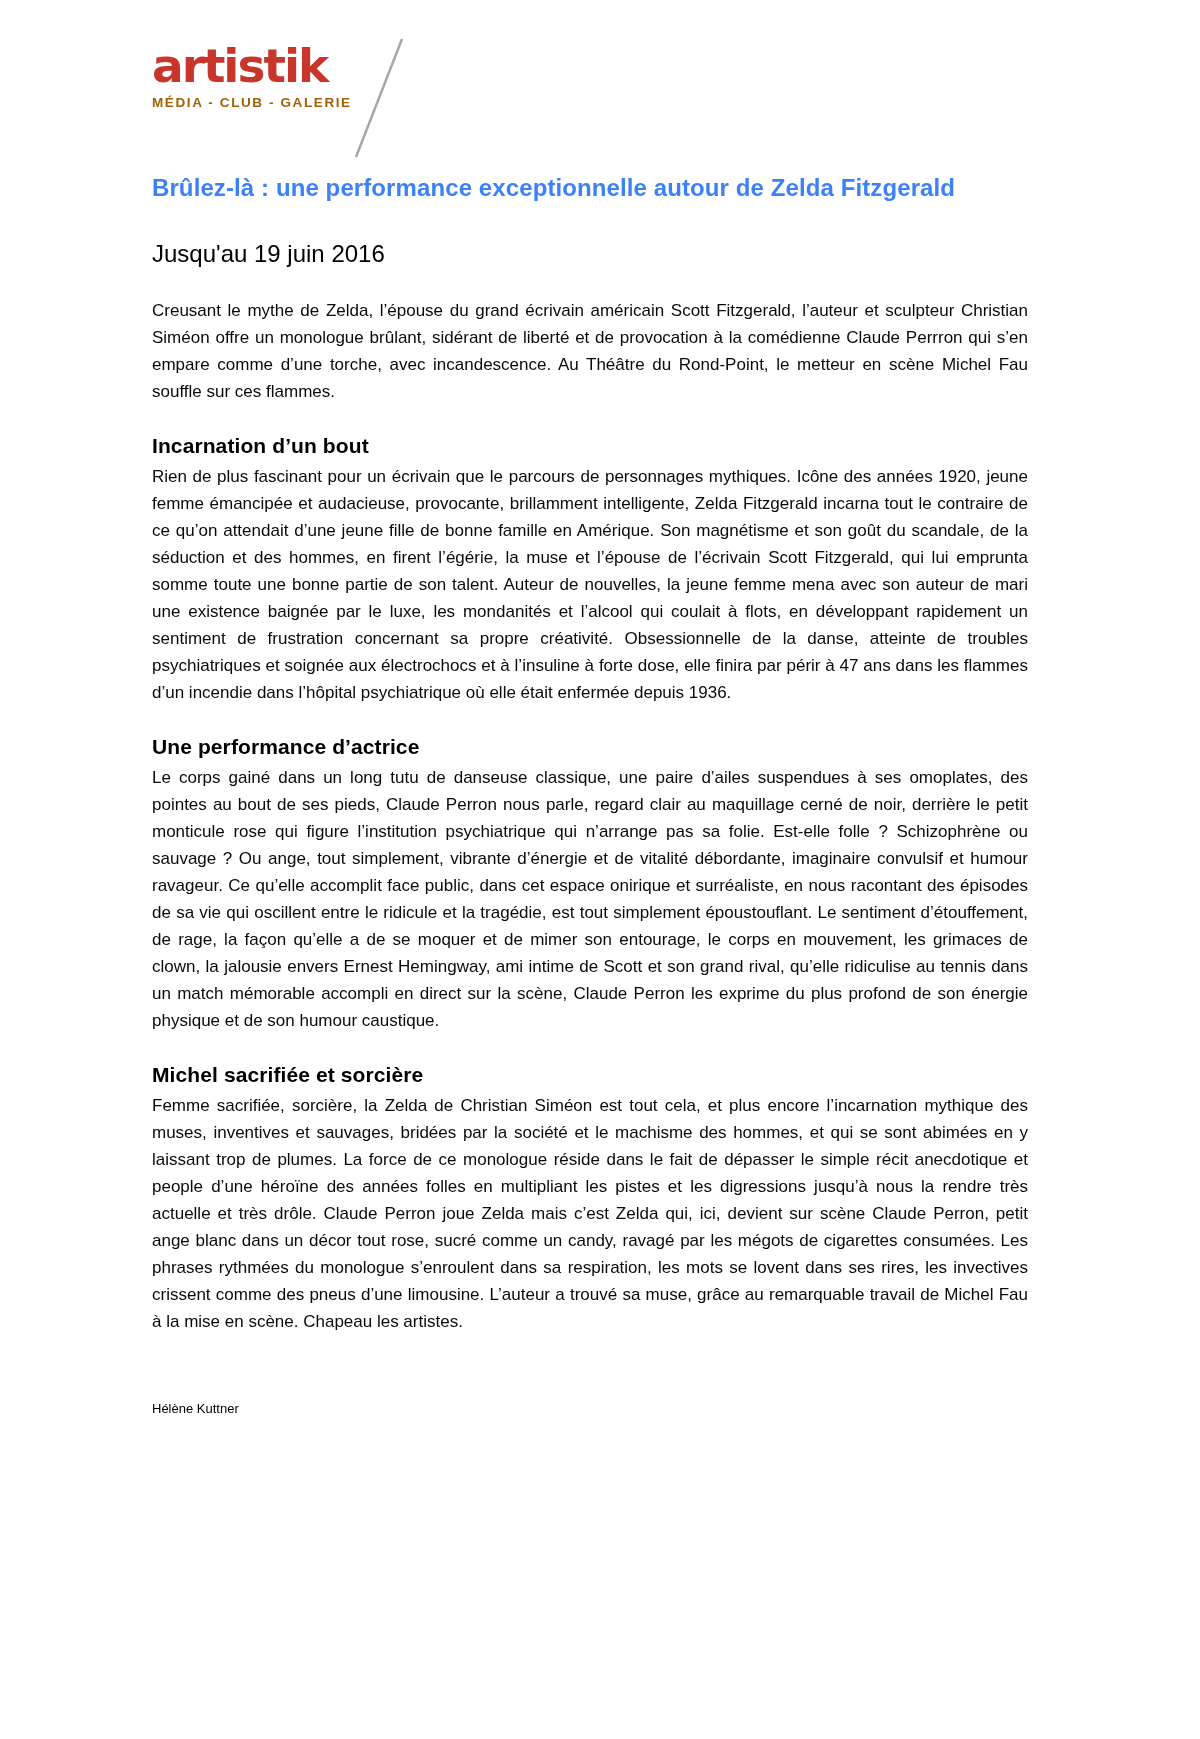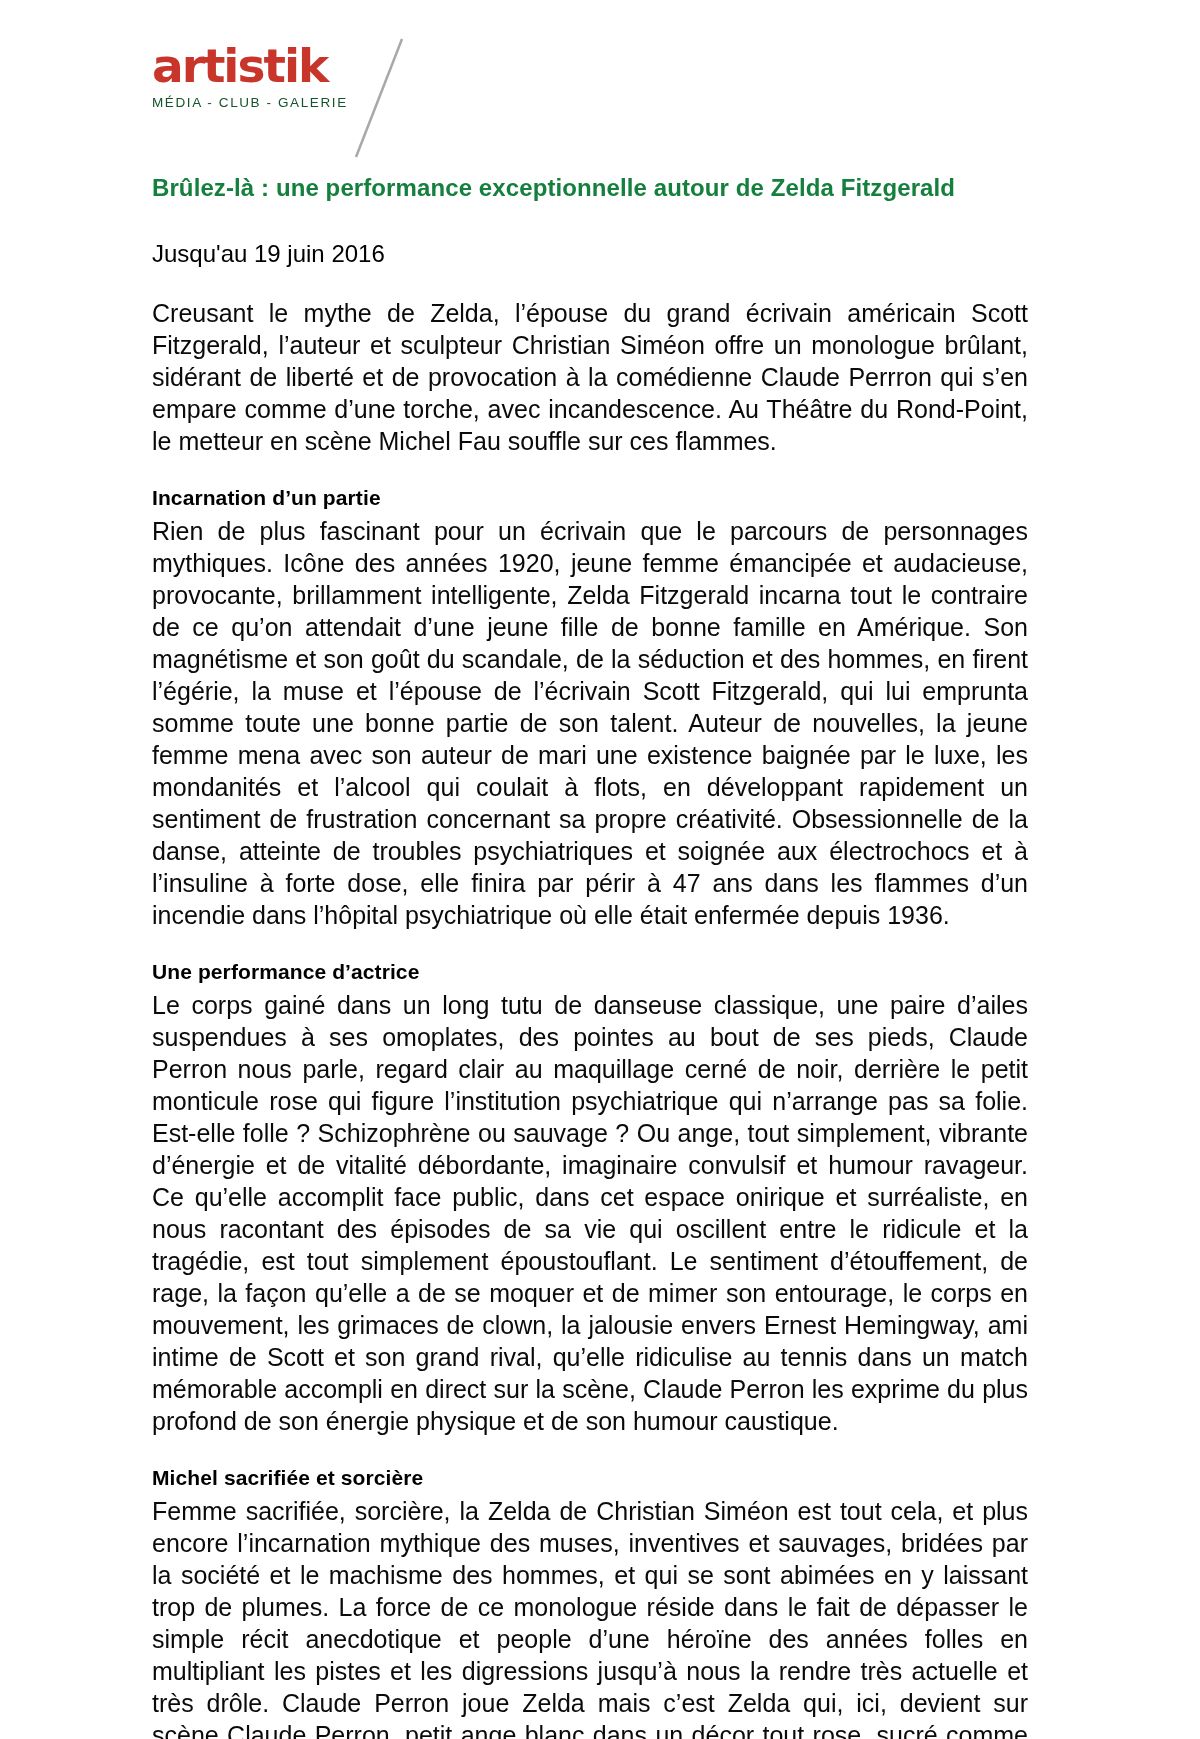--- a/index.html
+++ b/index.html
@@ -36,39 +36,39 @@
   .logo-slash-svg {
     position: absolute;
     left: 178px;
     top: -10px;
     pointer-events: none;
   }
   .logo-tagline {
     margin-top: 9px;
     font-size: 13.5px;
     letter-spacing: 1.6px;
-    color: #14532d;
-    font-weight: 400;
+    color: #a16207;
+    font-weight: 700;
   }
 
   
   .article-title {
     font-size: 24px;
     font-weight: 700;
-    color: #15803d;
+    color: #3b82f6;
     letter-spacing: 0.1px;
     margin-bottom: 38px;
   }
   .article-date {
     font-size: 24px;
     margin-bottom: 29px;
   }
   .body-text {
-    font-size: 25px;
-    line-height: 32px;
+    font-size: 17px;
+    line-height: 27px;
     text-align: justify;
     color: #0a0a0a;
   }
   .section { margin-top: 29px; }
   .section-heading {
     font-size: 21px;
     font-weight: 700;
     margin-bottom: 5px;
     letter-spacing: 0.1px;
   }
@@ -92,21 +92,21 @@
       </svg>
       <div class="logo-tagline">MÉDIA - CLUB - GALERIE</div>
     </header>
 
     <h1 class="article-title">Brûlez-là : une performance exceptionnelle autour de Zelda Fitzgerald</h1>
     <p class="article-date">Jusqu'au 19 juin 2016</p>
 
     <p class="body-text">Creusant le mythe de Zelda, l’épouse du grand écrivain américain Scott Fitzgerald, l’auteur et sculpteur Christian Siméon offre un monologue brûlant, sidérant de liberté et de provocation à la comédienne Claude Perrron qui s’en empare comme d’une torche, avec incandescence. Au Théâtre du Rond-Point, le metteur en scène Michel Fau souffle sur ces flammes.</p>
 
     <section class="section">
-      <h2 class="section-heading">Incarnation d’un partie</h2>
+      <h2 class="section-heading">Incarnation d’un bout</h2>
       <p class="body-text">Rien de plus fascinant pour un écrivain que le parcours de personnages mythiques. Icône des années 1920, jeune femme émancipée et audacieuse, provocante, brillamment intelligente, Zelda Fitzgerald incarna tout le contraire de ce qu’on attendait d’une jeune fille de bonne famille en Amérique. Son magnétisme et son goût du scandale, de la séduction et des hommes, en firent l’égérie, la muse et l’épouse de l’écrivain Scott Fitzgerald, qui lui emprunta somme toute une bonne partie de son talent. Auteur de nouvelles, la jeune femme mena avec son auteur de mari une existence baignée par le luxe, les mondanités et l’alcool qui coulait à flots, en développant rapidement un sentiment de frustration concernant sa propre créativité. Obsessionnelle de la danse, atteinte de troubles psychiatriques et soignée aux électrochocs et à l’insuline à forte dose, elle finira par périr à 47 ans dans les flammes d’un incendie dans l’hôpital psychiatrique où elle était enfermée depuis 1936.</p>
     </section>
 
     <section class="section">
       <h2 class="section-heading">Une performance d’actrice</h2>
       <p class="body-text">Le corps gainé dans un long tutu de danseuse classique, une paire d’ailes suspendues à ses omoplates, des pointes au bout de ses pieds, Claude Perron nous parle, regard clair au maquillage cerné de noir, derrière le petit monticule rose qui figure l’institution psychiatrique qui n’arrange pas sa folie. Est-elle folle ? Schizophrène ou sauvage ? Ou ange, tout simplement, vibrante d’énergie et de vitalité débordante, imaginaire convulsif et humour ravageur. Ce qu’elle accomplit face public, dans cet espace onirique et surréaliste, en nous racontant des épisodes de sa vie qui oscillent entre le ridicule et la tragédie, est tout simplement époustouflant. Le sentiment d’étouffement, de rage, la façon qu’elle a de se moquer et de mimer son entourage, le corps en mouvement, les grimaces de clown, la jalousie envers Ernest Hemingway, ami intime de Scott et son grand rival, qu’elle ridiculise au tennis dans un match mémorable accompli en direct sur la scène, Claude Perron les exprime du plus profond de son énergie physique et de son humour caustique.</p>
     </section>
 
     <section class="section">
       <h2 class="section-heading">Michel sacrifiée et sorcière</h2>

